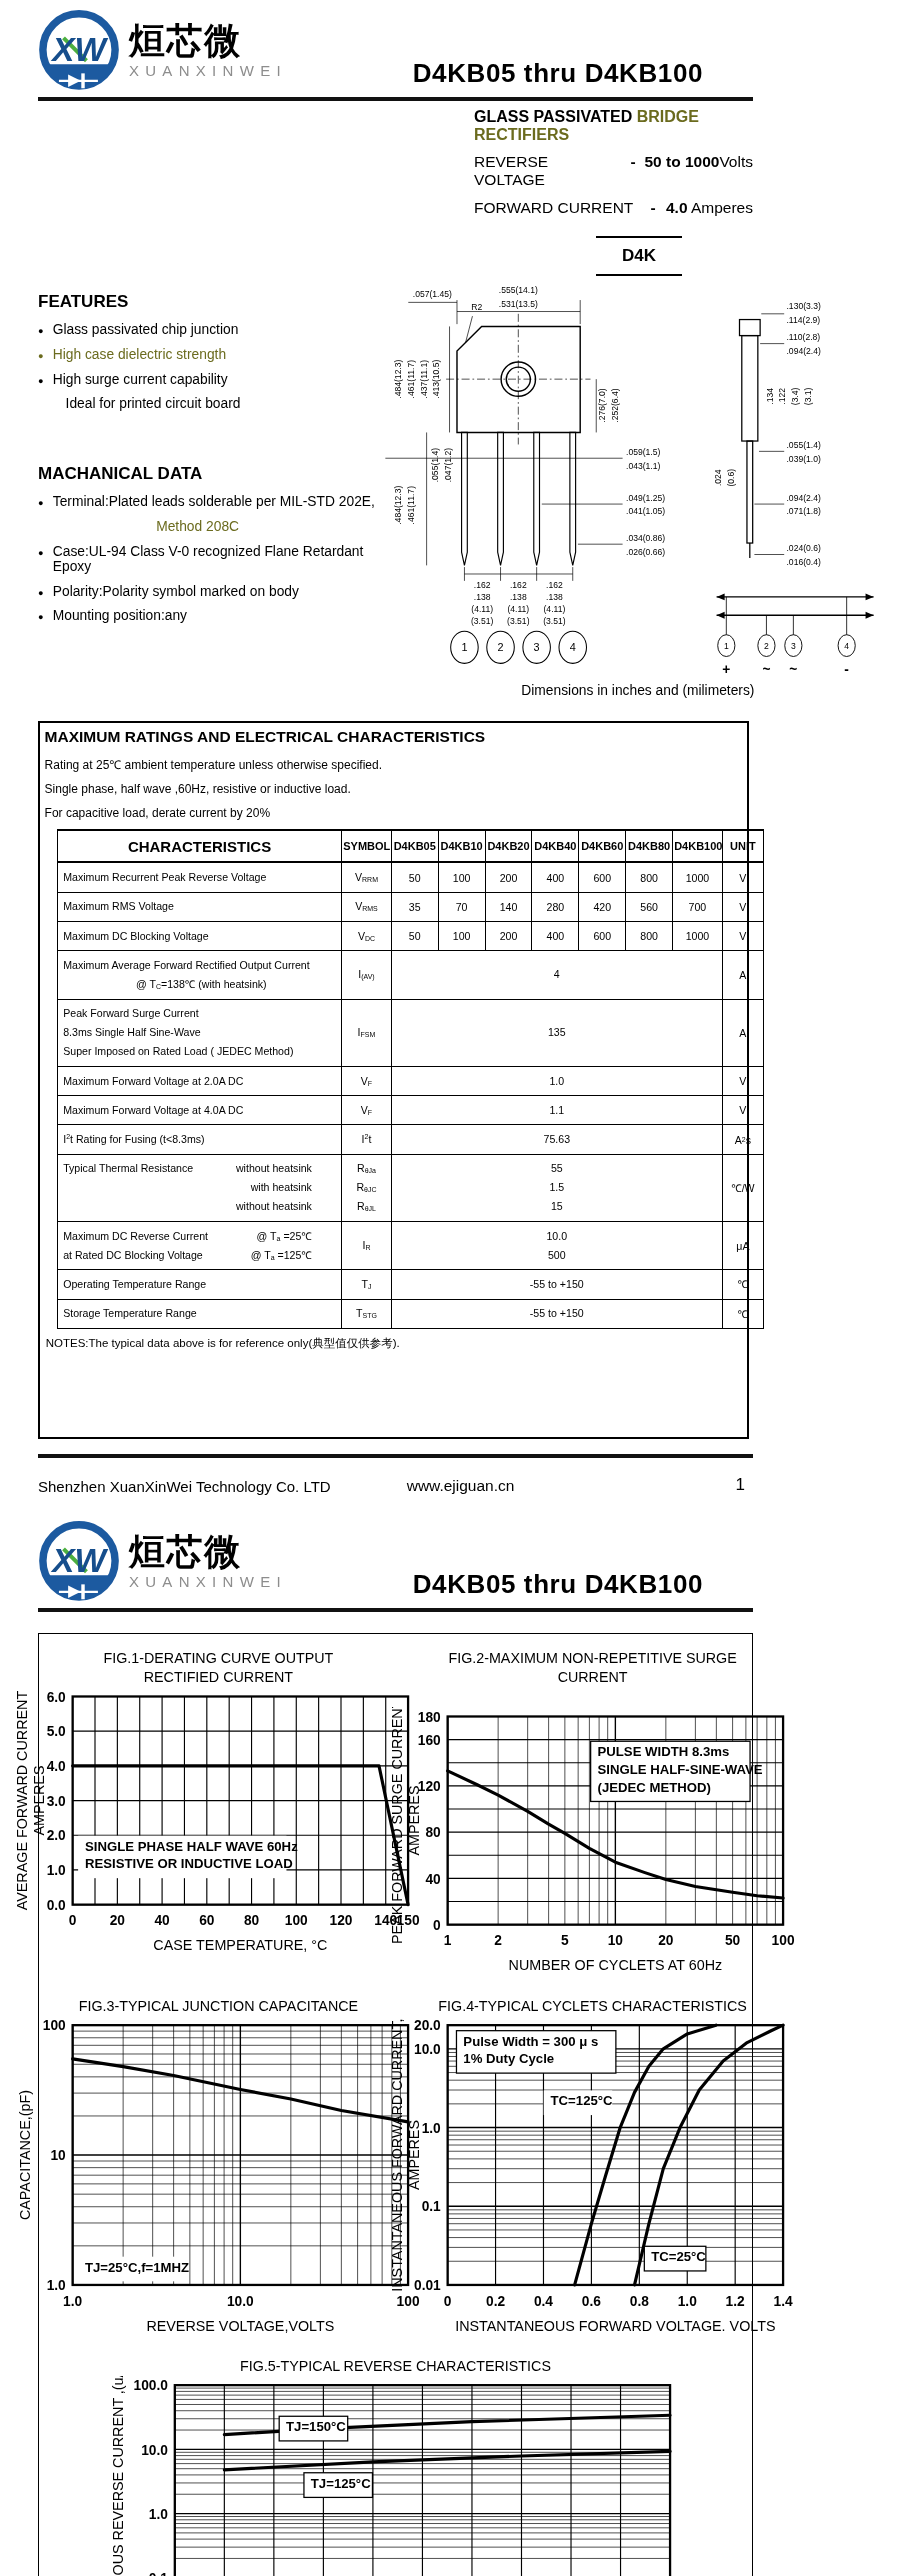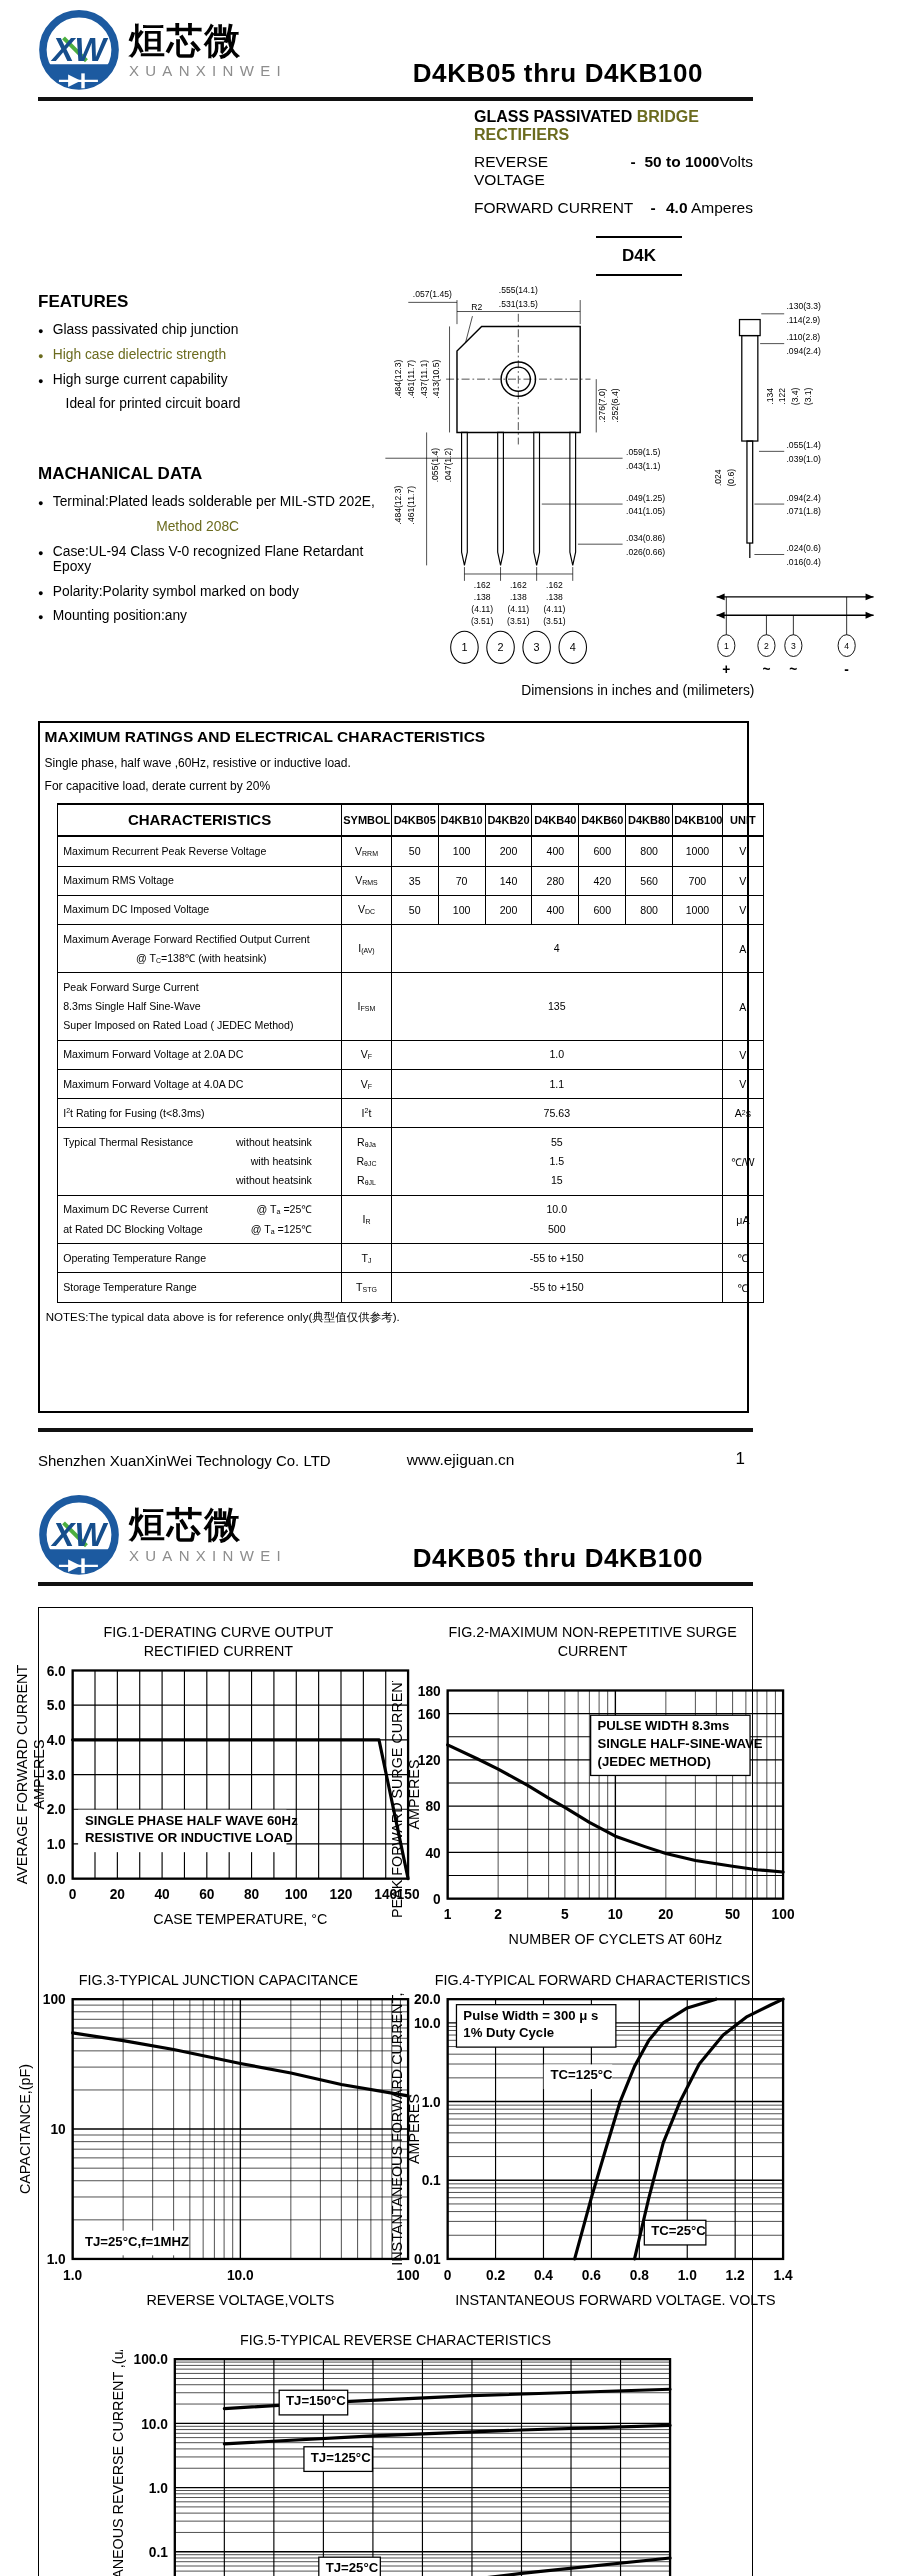--- a/index.html
+++ b/index.html
@@ -293,20 +293,21 @@
           <text class="pol" x="712" y="694" text-anchor="middle">~</text>
           <text class="pol" x="805" y="694" text-anchor="middle">-</text>
         </g>
       </svg>
       <div class="pkg-cap">Dimensions in inches and (milimeters)</div>
     </div>
   </div>
 
   <div class="ratings">
     <div class="r-head">MAXIMUM RATINGS AND ELECTRICAL CHARACTERISTICS</div>
+    <div class="r-cond">Rating at 25℃ ambient temperature unless otherwise specified.</div>
     <div class="r-cond">Single phase, half wave ,60Hz, resistive or inductive load.</div>
     <div class="r-cond">For capacitive load, derate current by 20%</div>
     <table class="rt">
       <colgroup>
         <col style="width:40%">
           <col style="width:7%">
         <col style="width:6.6%">
           <col style="width:6.6%">
           <col style="width:6.6%">
           <col style="width:6.6%">
@@ -357,21 +358,21 @@
             <td class="c-val">70</td>
             <td class="c-val">140</td>
             <td class="c-val">280</td>
             <td class="c-val">420</td>
             <td class="c-val">560</td>
             <td class="c-val">700</td>
             <td class="c-unit">V</td>
           </tr>
           <tr>
             <td class="c-name">
-              <div class="tline">Maximum DC Imposed Voltage</div>
+              <div class="tline">Maximum DC Blocking Voltage</div>
             </td>
             <td class="c-sym">
               <div class="tline center">V<span class="sub">DC</span></div>
             </td>
             <td class="c-val">50</td>
             <td class="c-val">100</td>
             <td class="c-val">200</td>
             <td class="c-val">400</td>
             <td class="c-val">600</td>
             <td class="c-val">800</td>
@@ -731,21 +732,21 @@
               <text x="92" y="25">100</text>
             </g>
             <text x="396.5" y="549" text-anchor="middle" font-size="25">REVERSE VOLTAGE,VOLTS</text>
             <text x="30" y="242.5" text-anchor="middle" font-size="25" transform="rotate(-90 30 242.5)">CAPACITANCE,(pF)</text>
             <polyline points="104.0,74.8 192.1,88.2 280.1,103.7 396.5,128.1 484.6,144.8 572.6,164.9 689.0,184.7" fill="none" stroke="#000" stroke-width="5.5" stroke-linejoin="round" stroke-linecap="round"></polyline>
             <rect x="113.55" y="419.7" width="192.66" height="43" fill="#fff" stroke="none" stroke-width="2.2"></rect>
             <text x="125.55" y="445.7" font-size="23" font-weight="bold">TJ=25°C,f=1MHZ</text>
           </svg>
       </div>
       <div class="figcell">
-        <div class="figtitle">FIG.4-TYPICAL FORWARD CHARACTERISTICS</div>
+        <div class="figtitle">FIG.4-TYPICAL CYCLETS CHARACTERISTICS</div>
         <svg class="chart" width="410" height="324" viewBox="0 0 715 565">
             <g>
               <line x1="104" y1="16" x2="104" y2="469" stroke="#000" stroke-width="2"></line>
               <line x1="187.57142857142858" y1="16" x2="187.57142857142858" y2="469" stroke="#000" stroke-width="2"></line>
               <line x1="271.14285714285717" y1="16" x2="271.14285714285717" y2="469" stroke="#000" stroke-width="2"></line>
               <line x1="354.7142857142858" y1="16" x2="354.7142857142858" y2="469" stroke="#000" stroke-width="2"></line>
               <line x1="438.28571428571433" y1="16" x2="438.28571428571433" y2="469" stroke="#000" stroke-width="2"></line>
               <line x1="521.8571428571429" y1="16" x2="521.8571428571429" y2="469" stroke="#000" stroke-width="2"></line>
               <line x1="605.4285714285714" y1="16" x2="605.4285714285714" y2="469" stroke="#000" stroke-width="2"></line>
               <line x1="689" y1="16" x2="689" y2="469" stroke="#000" stroke-width="2"></line>

